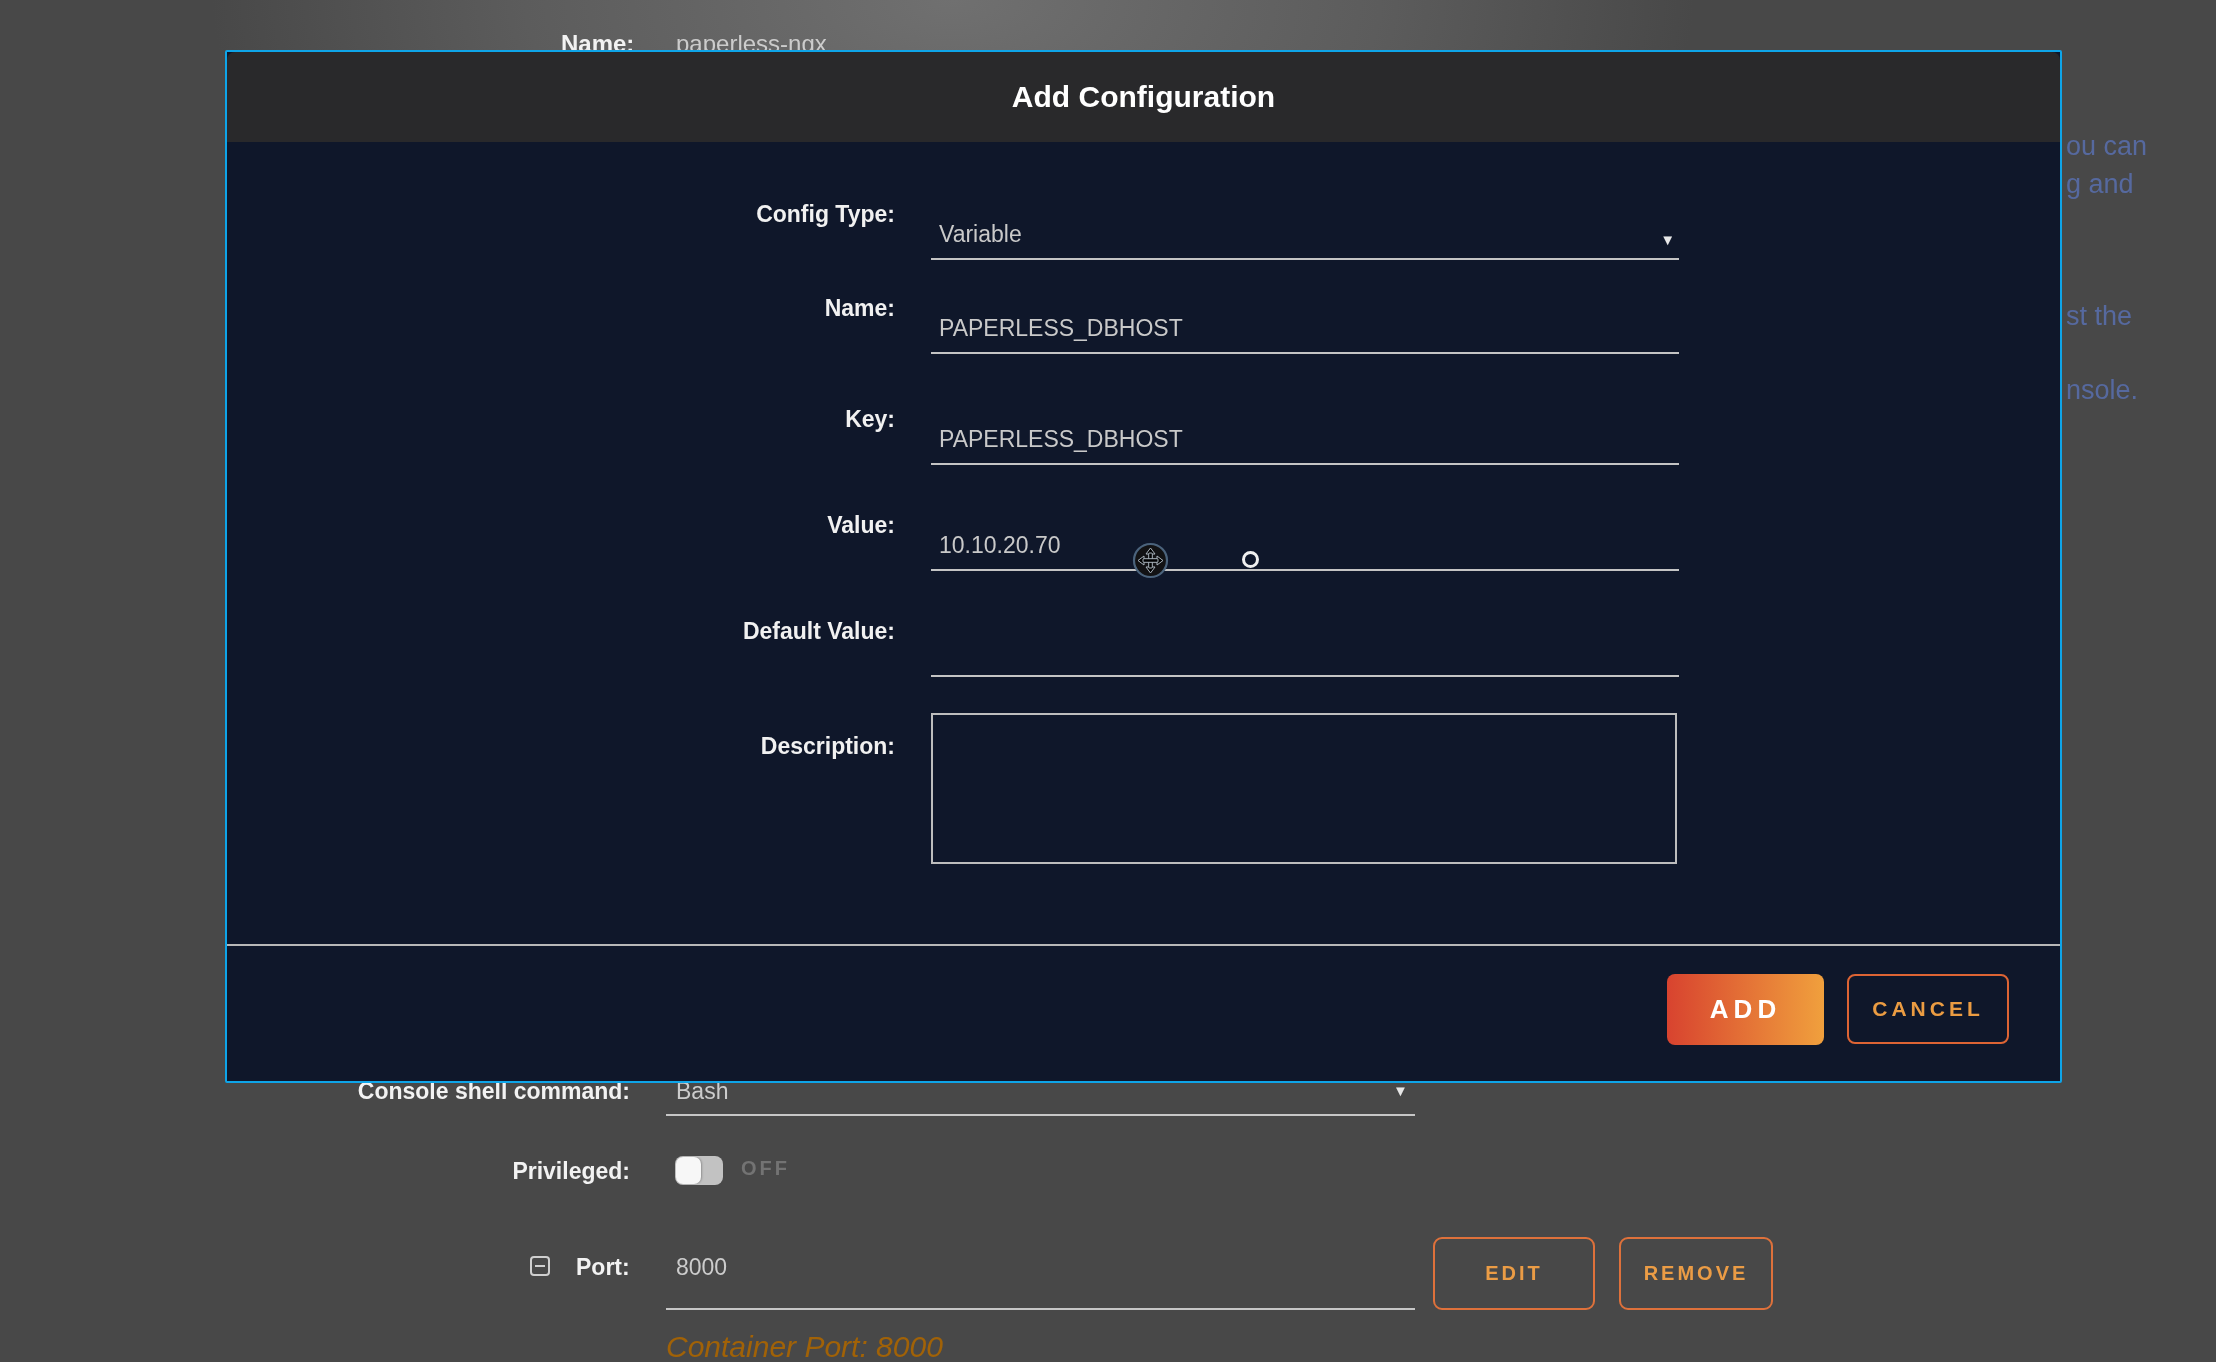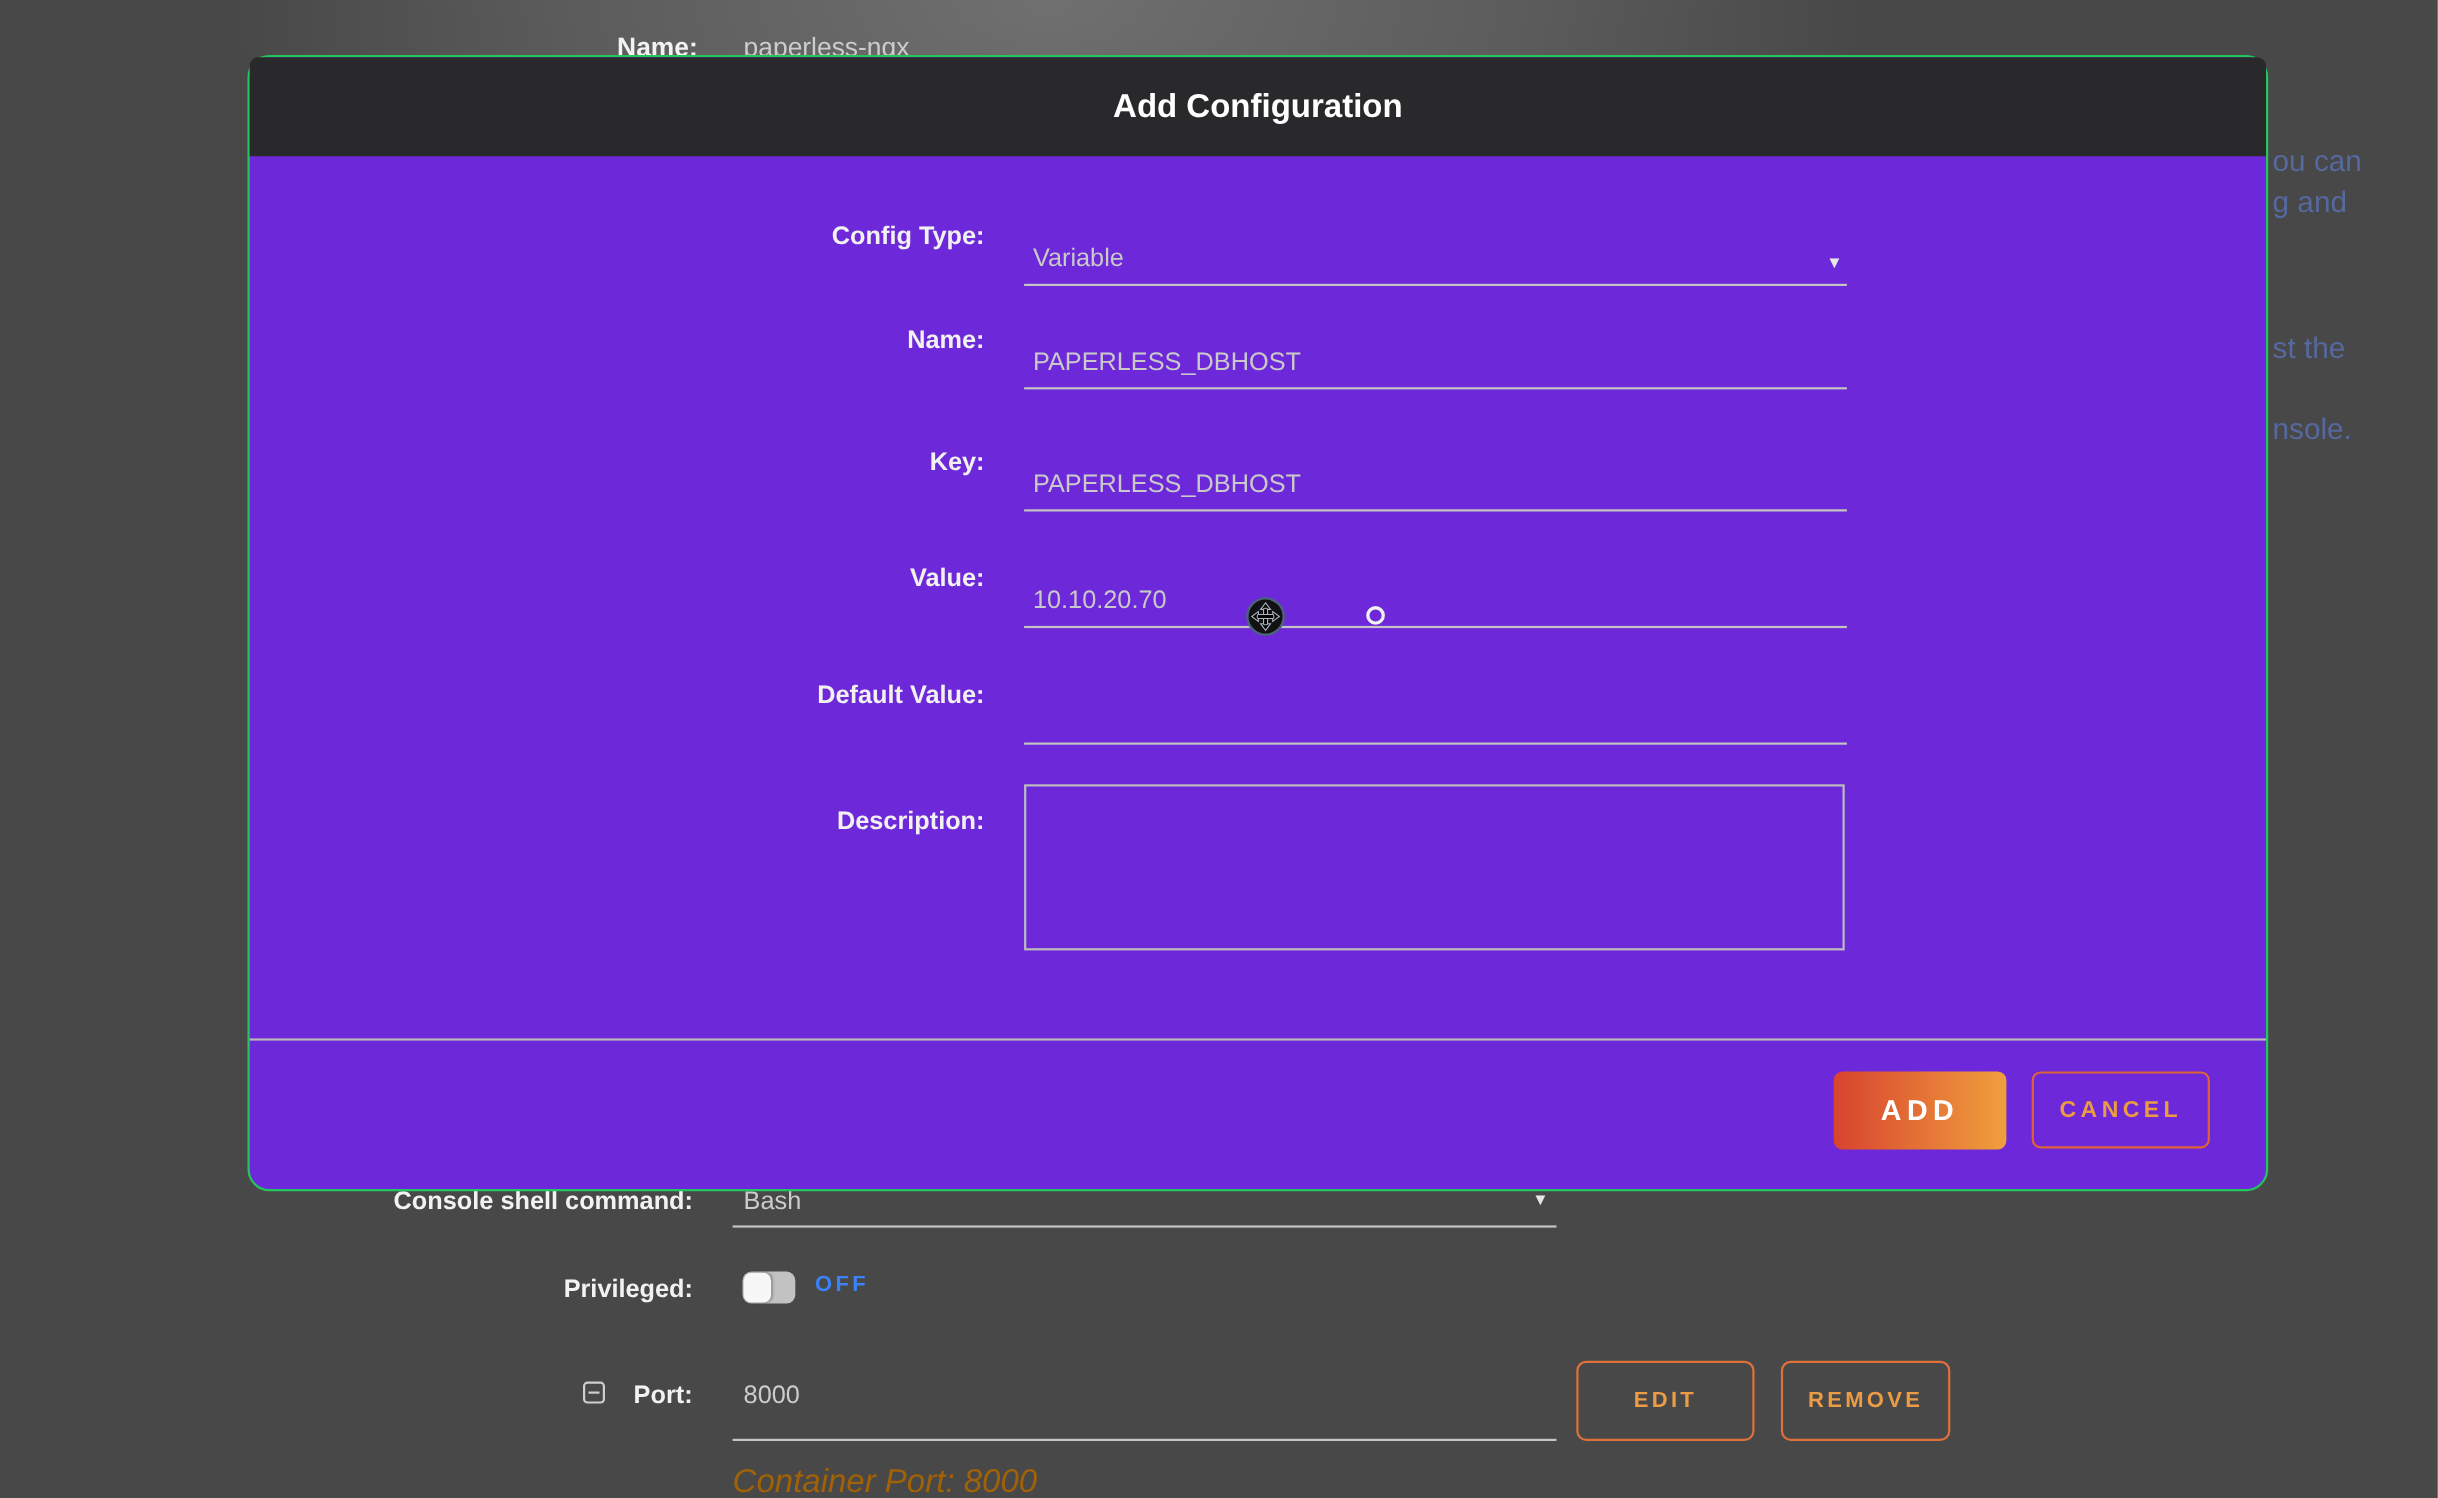--- a/index.html
+++ b/index.html
@@ -11,29 +11,29 @@
   }
   
   .bg-label { position:absolute; font-weight:bold; color:#f2f2f2; font-size:23px; white-space:nowrap; }
   .bg-value { position:absolute; color:#cccccc; font-size:23px; white-space:nowrap; }
   .bg-underline { position:absolute; height:2px; background:#c6c6c6; }
   .right-align-430 { width:430px; text-align:right; }
   .help-frag { position:absolute; left:2066px; color:#56699f; font-size:27px; white-space:nowrap; }
   .dd-arrow { position:absolute; color:#e6e6e6; font-size:15px; }
   .toggle { position:absolute; left:675px; top:1156px; width:48px; height:29px; background:#c2c2c2; border-radius:8px; }
   .toggle .knob { position:absolute; left:1px; top:1px; width:25px; height:27px; background:#f7f7f7; border-radius:7px; box-shadow:1px 0 2px rgba(0,0,0,.25); }
-  .toggle-state { position:absolute; left:741px; top:1157px; color:#3b82f6; font-weight:bold; font-size:20px; letter-spacing:3px; }
+  .toggle-state { position:absolute; left:741px; top:1157px; color:#737373; font-weight:bold; font-size:20px; letter-spacing:3px; }
   .minus-box { position:absolute; left:530px; top:1256px; width:20px; height:20px; border:2px solid #cfcfcf; border-radius:4px; }
   .minus-box .dash { position:absolute; left:3px; top:7px; width:10px; height:2px; background:#cfcfcf; }
   .outline-btn { position:absolute; background:transparent; border:2px solid #de713b; border-radius:9px;
     color:#eb9c45; font-family:"Liberation Sans", sans-serif; font-weight:bold; font-size:20px; letter-spacing:3px; cursor:pointer; }
   .container-port { position:absolute; left:666px; top:1330px; color:#a16207; font-size:30px;font-style:italic; }
   
   .modal { position:absolute; left:225px; top:50px; width:1837px; height:1033px;
-    background:#6d28d9; border:2px solid #22c55e; border-radius:20px; z-index:5; }
+    background:#0f172a; border:2px solid #0ea5e9; border-radius:2px; z-index:5; }
   .modal-header { position:absolute; left:0; top:0; right:0; height:90px; background:#29292b;
     border-radius:8px 8px 0 0; display:flex; align-items:center; justify-content:center; }
   .modal-title { color:#ffffff; font-weight:bold; font-size:30px; }
   .mrow { position:absolute; left:268px; width:1184px; height:48px; display:flex; align-items:flex-start; }
   .mrow .mlabel { width:400px; text-align:right; padding-bottom:10px; font-weight:bold; font-size:23px; color:#f1f1f1; white-space:nowrap; }
   .mrow .mfield { flex:1; margin-left:36px; position:relative; border-bottom:2px solid #c4c4c4; padding:0 8px 10px 8px;margin-top:20px; }
   .mrow .mfield input { width:100%; background:transparent; border:none; outline:none;
     font-family:"Liberation Sans", sans-serif; font-size:23px; color:#c9c9c9; }
   .mrow .mfield .select-arrow { position:absolute; right:4px; bottom:10px; font-size:15px; color:#e8e8e8; }
   .desc-label { position:absolute; left:268px; top:681px; width:400px; text-align:right; font-weight:bold; font-size:23px; color:#f1f1f1; }

